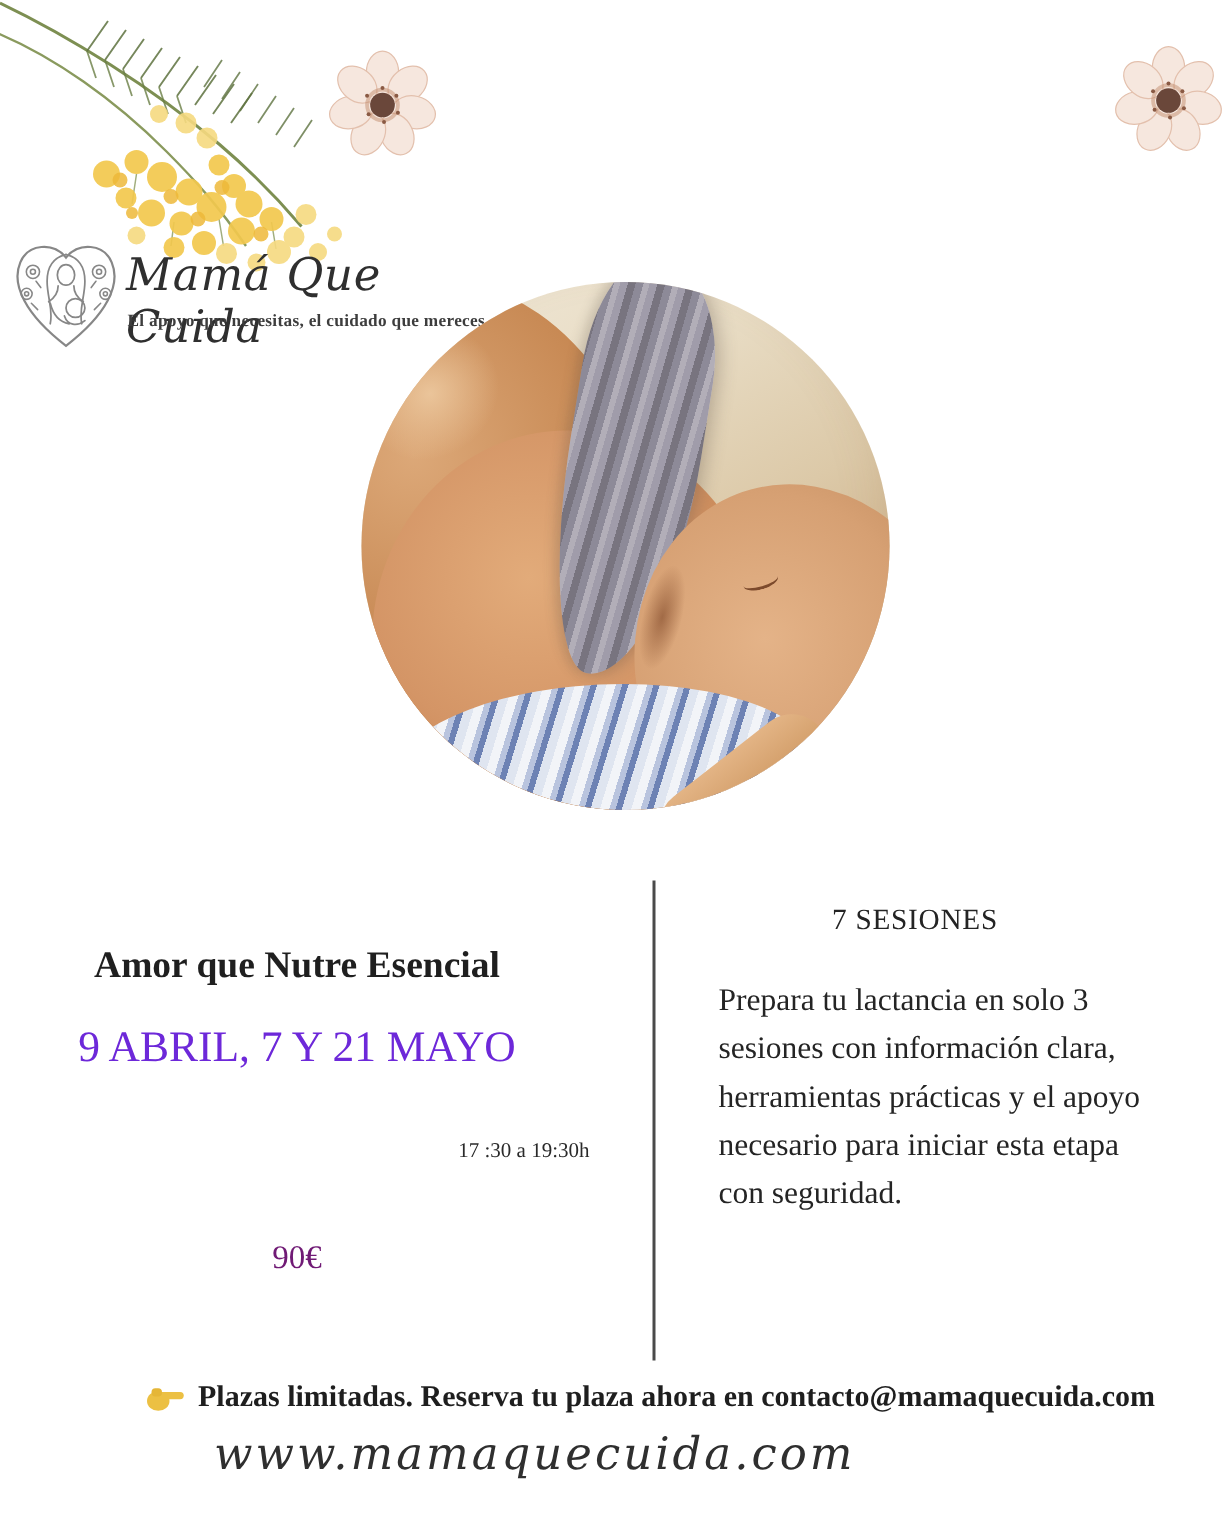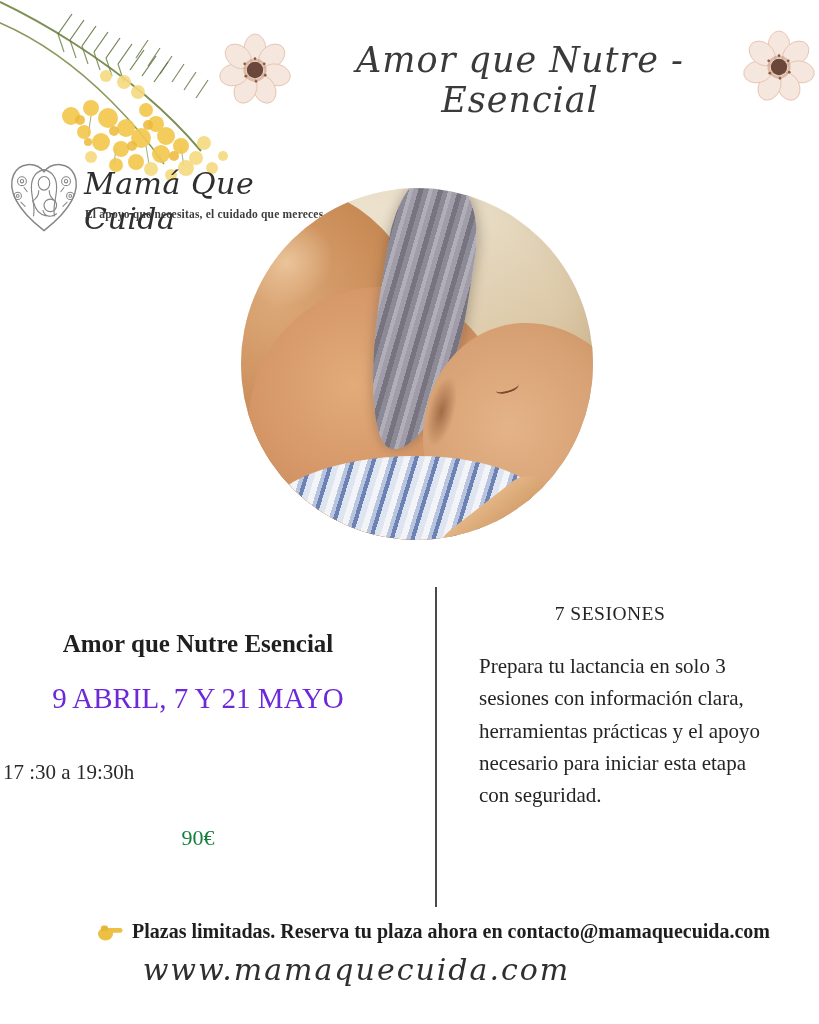--- a/index.html
+++ b/index.html
@@ -74,22 +74,22 @@
     border-radius:45% 55% 40% 50%;
     background:repeating-linear-gradient(112deg,#f2f4f8 0 6px,#b9c4de 6px 10px,#6d82b4 10px 14px,#dfe5f0 14px 20px);
   }
   .ph-finger{
     right:9%;bottom:-3%;width:37%;height:14%;border-radius:40px;transform:rotate(-38deg);
     background:linear-gradient(#e3b485,#c89058);
   }
   .wk-category{left:3px;top:590px;width:390px;text-align:center;font-size:20px;letter-spacing:.5px;color:#242424;}
   .wk-name{left:3px;top:630px;width:390px;text-align:center;font-size:25px;font-weight:bold;color:#1f1f1f;}
   .wk-dates{left:3px;top:682px;width:390px;text-align:center;font-size:29px;color:#6d28d9;}
-  .wk-time{left:3px;top:760px;width:390px;text-align:left;font-size:21px;color:#2a2a2a;}
-  .wk-price{left:3px;top:825px;width:390px;text-align:center;font-size:22px;color:#15803d;}
+  .wk-time{left:3px;top:760px;width:390px;text-align:right;font-size:14px;color:#2a2a2a;}
+  .wk-price{left:3px;top:825px;width:390px;text-align:center;font-size:22px;color:#701a75;}
   .wk-location{left:3px;top:873px;width:390px;text-align:center;font-size:19.5px;color:#2a2a2a;}
 
   .divider-v{left:435px;top:587px;width:1.5px;height:320px;background:#4a4a4a;}
 
   .ss-heading{left:460px;top:603px;width:300px;text-align:center;font-size:19.5px;letter-spacing:.5px;color:#242424;}
   .ss-desc{left:479px;top:650px;width:282px;font-size:21px;line-height:1.54;color:#242424;}
 
   
   .cta-row{
     left:0;top:920px;width:819px;display:flex;justify-content:center;align-items:center;gap:9px;margin-left:24px;
@@ -168,21 +168,20 @@
     <g fill="#8a5a44">
         <circle cx="36" cy="25" r="1.3"></circle>
         <circle cx="45" cy="30" r="1.3"></circle>
         <circle cx="46" cy="41" r="1.3"></circle>
         <circle cx="37" cy="47" r="1.3"></circle>
         <circle cx="27" cy="42" r="1.3"></circle>
         <circle cx="26" cy="30" r="1.3"></circle>
       </g>
   </svg>
 
-  <div class="abs title-script">Amor que Nutre - Esencial</div>
 
   <svg class="abs flower flower-right" viewBox="0 0 72 72">
     <g fill="#f6e7de" stroke="#e3c0ad" stroke-width=".8">
       <ellipse cx="36" cy="15" rx="10.5" ry="14"></ellipse>
       <ellipse cx="36" cy="15" rx="10.5" ry="14" transform="rotate(51 36 36)"></ellipse>
       <ellipse cx="36" cy="15" rx="10.5" ry="14" transform="rotate(103 36 36)"></ellipse>
       <ellipse cx="36" cy="15" rx="10.5" ry="14" transform="rotate(154 36 36)"></ellipse>
       <ellipse cx="36" cy="15" rx="10.5" ry="14" transform="rotate(206 36 36)"></ellipse>
       <ellipse cx="36" cy="15" rx="10.5" ry="14" transform="rotate(257 36 36)"></ellipse>
       <ellipse cx="36" cy="15" rx="10.5" ry="14" transform="rotate(309 36 36)"></ellipse>

